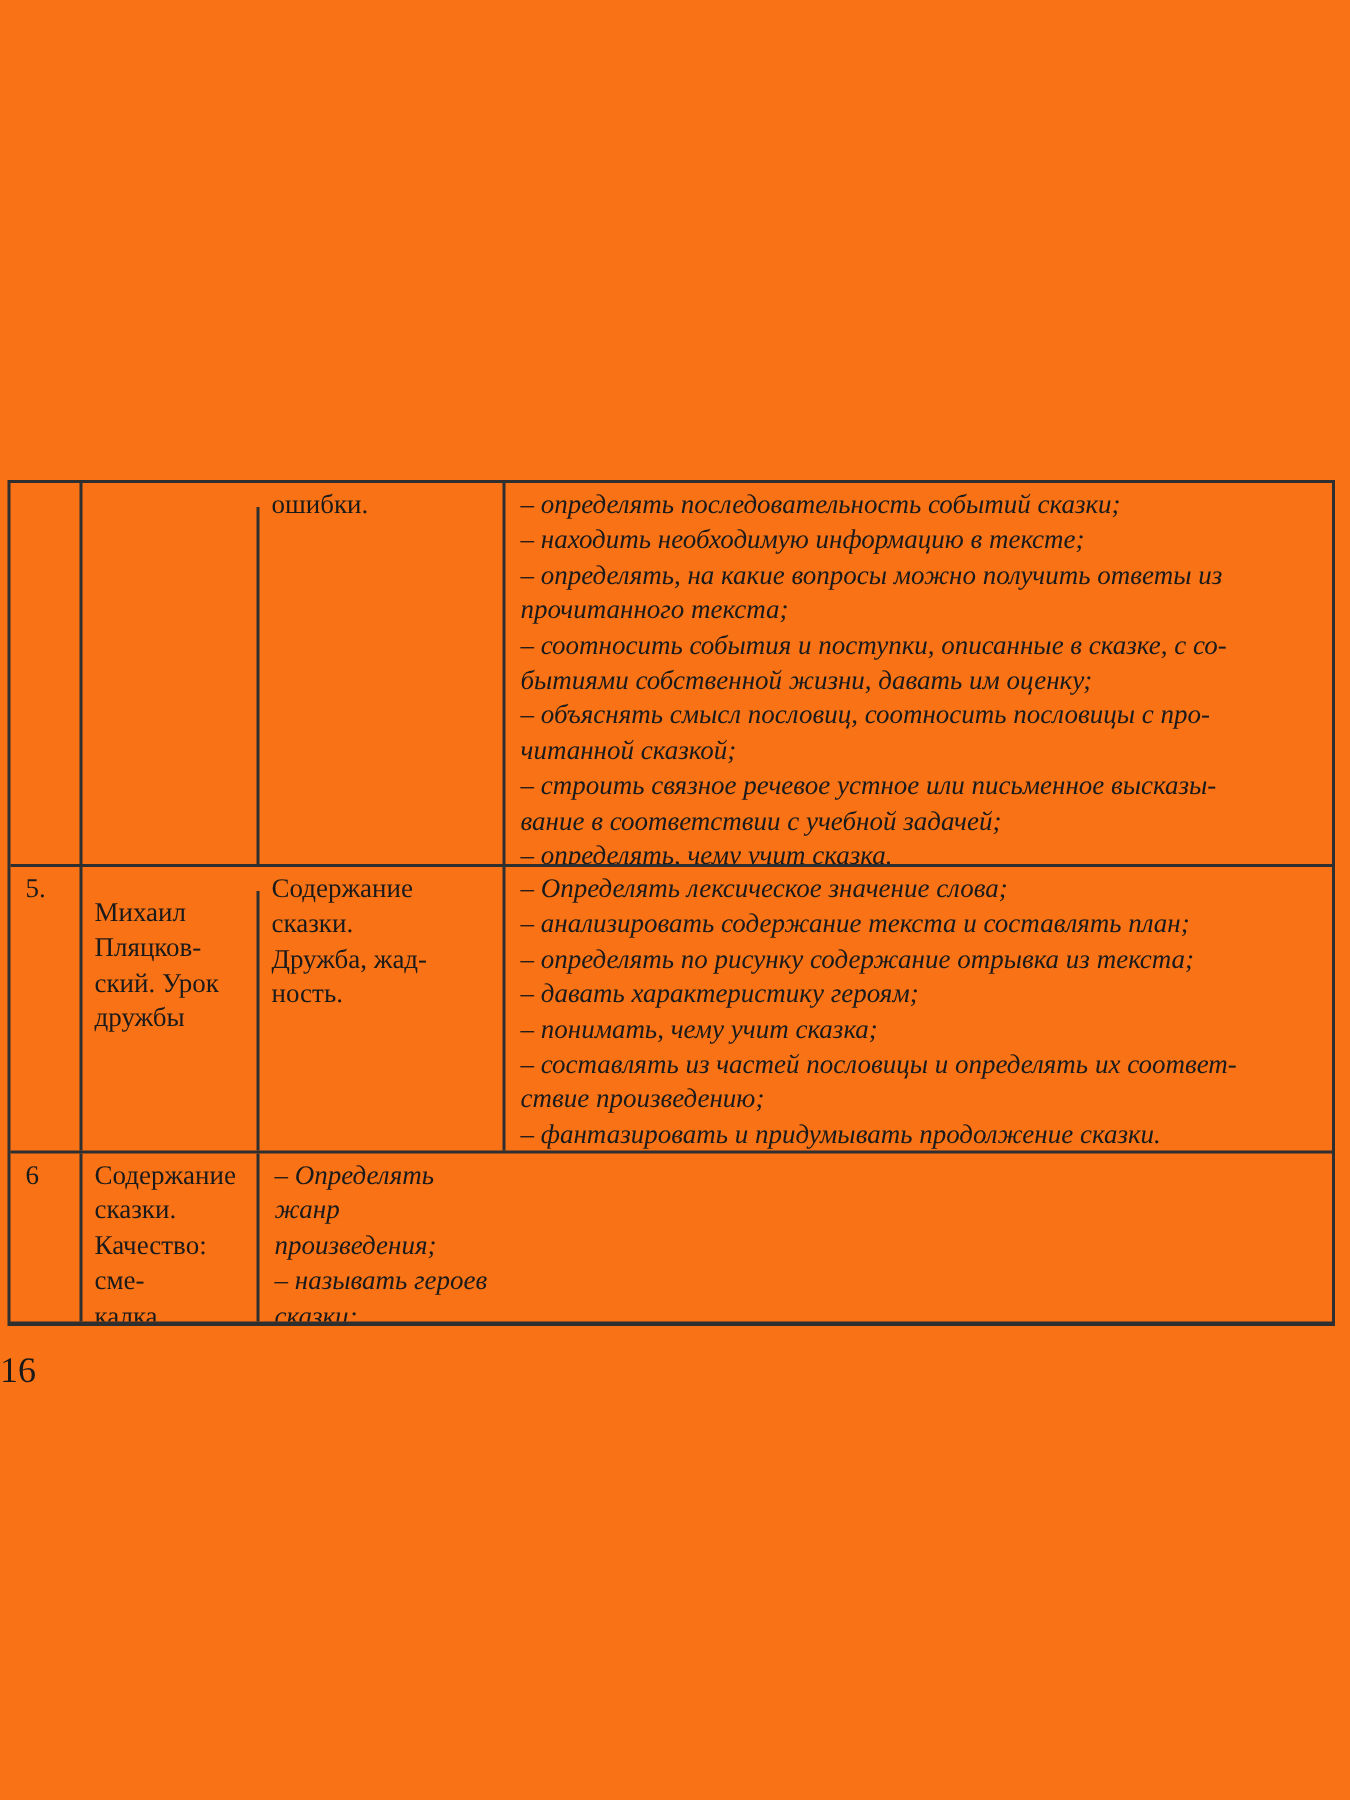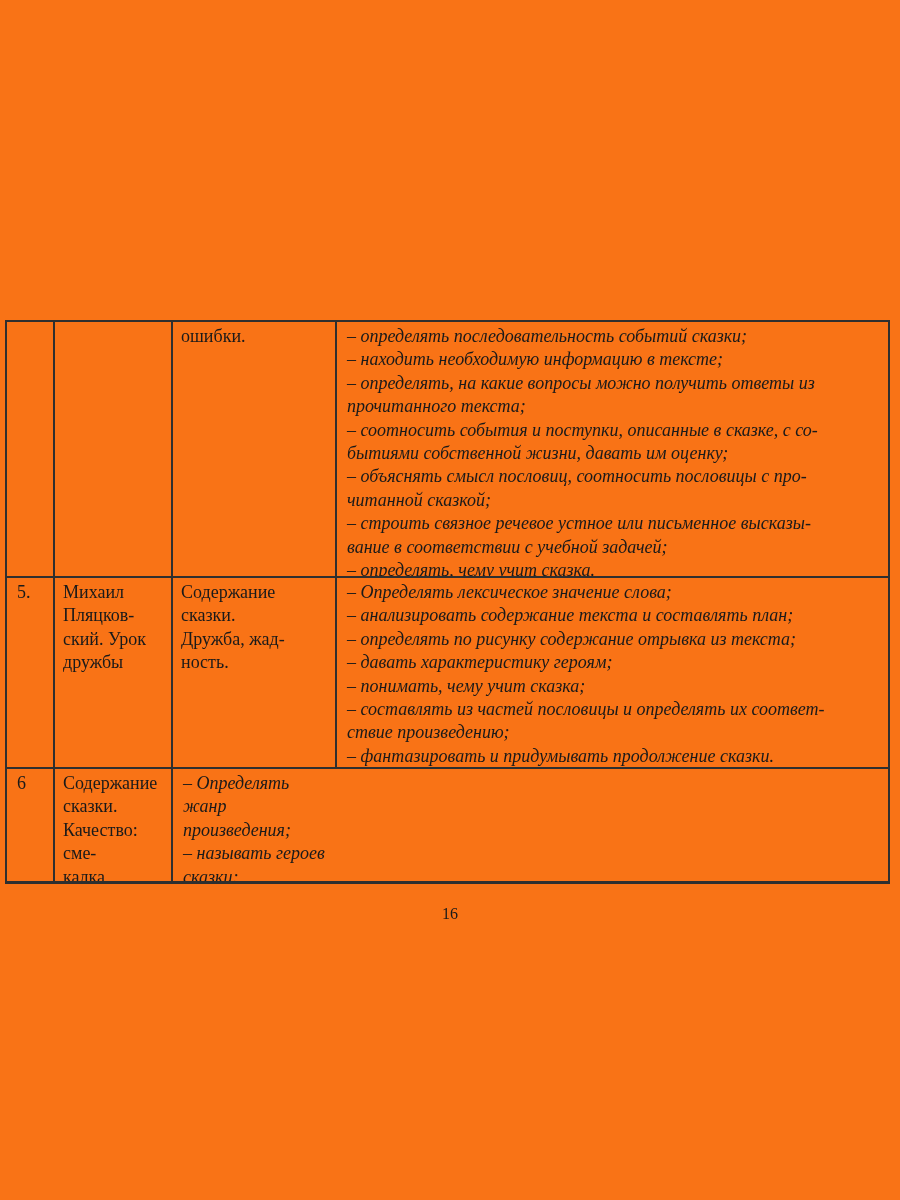--- a/index.html
+++ b/index.html
@@ -43,30 +43,29 @@
     box-sizing: border-box;
     font-size: 18px;
     line-height: 23.4px;
     white-space: pre-line;
     overflow: hidden;
   }
   .cell:not(:last-child) {
     border-right: 2px solid #2f2f2f;
   }
   .cell.num    { padding: 3px 2px 0 10px; }
-  .cell.title  { padding: 3px 4px 0 8px; }
+  .cell.title  { padding: 3px 4px 0 8px; margin-top: 16px; }
   .cell.topic  { padding: 3px 4px 0 8px; }
   .cell.skills { padding: 3px 8px 0 10px; font-style: italic; }
   .page-number {
     position: absolute;
     top: 902px;
     left: 0;
     width: 100%;
-    text-align: center;
-    font-size: 16px;
+    font-size: 24px;
     line-height: 24px;
     color: #1a1a1a;
   }
 </style>
 </head>
 <body>
 
 <div class="page">
 
   <div class="lesson-table">

